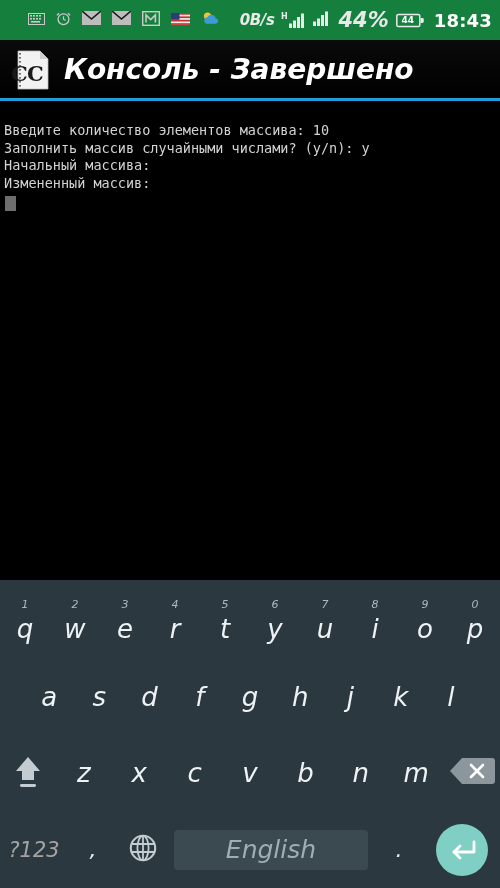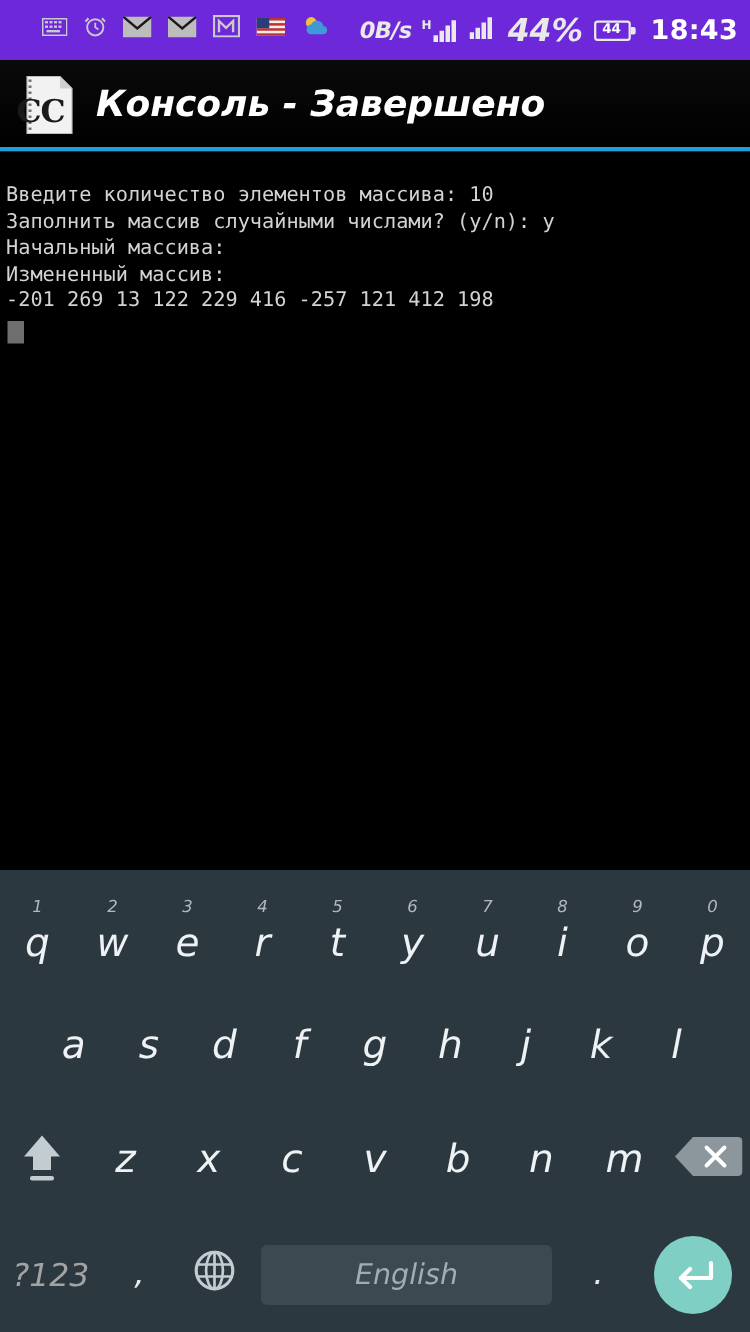--- a/index.html
+++ b/index.html
@@ -13,21 +13,21 @@
   #screen {
     position:relative;
     width:500px; height:888px;
     background:#000;
     display:flex; flex-direction:column;
   }
 
   
   .statusbar {
     height:40px; flex:0 0 40px;
-    background:#6d28d9;
+    background:#15803d;
     display:flex; align-items:center;
     padding:0 8px 0 28px;
     color:#d8d8d8;
   }
   .sb-left { display:flex; align-items:center; gap:11px; flex:0 0 auto; }
   .sb-right { margin-left:auto; display:flex; align-items:center; gap:7px; }
   .sb-icon { display:block; }
   .sb-net {
     font-family:"DejaVu Sans", sans-serif;
     font-style:italic; font-weight:700;
@@ -57,21 +57,21 @@
     flex:0 0 58px; height:58px;
     background:linear-gradient(180deg,#0a0a0a 0%,#000 100%);
     display:flex; align-items:center;
     padding-left:10px; gap:10px;
     position:relative;
   }
   .app-icon { width:44px; height:40px; flex:0 0 44px; position:relative; }
   .title-text {
     font-family:"DejaVu Sans", sans-serif;
     font-style:italic; font-weight:700;
-    font-size:24px; color:#ffffff;
+    font-size:28px; color:#ffffff;
     letter-spacing:0px; white-space:nowrap;
   }
   .accent-rule {
     flex:0 0 3px; height:3px;
     background:#1f9fd8;
     box-shadow:0 0 4px rgba(40,170,225,.75);
   }
 
   
   .console {
@@ -155,21 +155,21 @@
     font-family:"DejaVu Sans", sans-serif;
     font-style:italic; font-size:22px; color:#e6eaec;
     line-height:0.7;
   }
   .spacebar {
     width:100%; height:40px;
     background:#3b4950;
     border-radius:4px;
     display:flex; align-items:center; justify-content:center;
     font-family:"DejaVu Sans", sans-serif;
-    font-style:italic; font-size:19px; color:#9fadb4;
+    font-style:italic; font-size:25px; color:#9fadb4;
   }
   .enter-circle {
     width:52px; height:52px; border-radius:50%;
     background:#7fcfc4;
     display:flex; align-items:center; justify-content:center;
   }
 </style>
 </head>
 <body>
 
@@ -307,21 +307,20 @@
     </span>
     <span class="title-text">Консоль - Завершено</span>
   </div>
   <div class="accent-rule"></div>
 
   <div class="console">
     <div class="con-line">Введите количество элементов массива: 10</div>
     <div class="con-line">Заполнить массив случайными числами? (y/n): y</div>
     <div class="con-line">Начальный массива:</div>
     <div class="con-line">Измененный массив:</div>
-    <div class="con-line">-201 269 13 122 229 416 -257 121 412 198</div>
     <div class="cursor-block"></div>
   </div>
 
   <div class="keyboard">
 
     <div class="kb-row r1">
       <div class="key">
         <span class="key-num">1</span>
         <span class="key-letter">q</span>
       </div>

